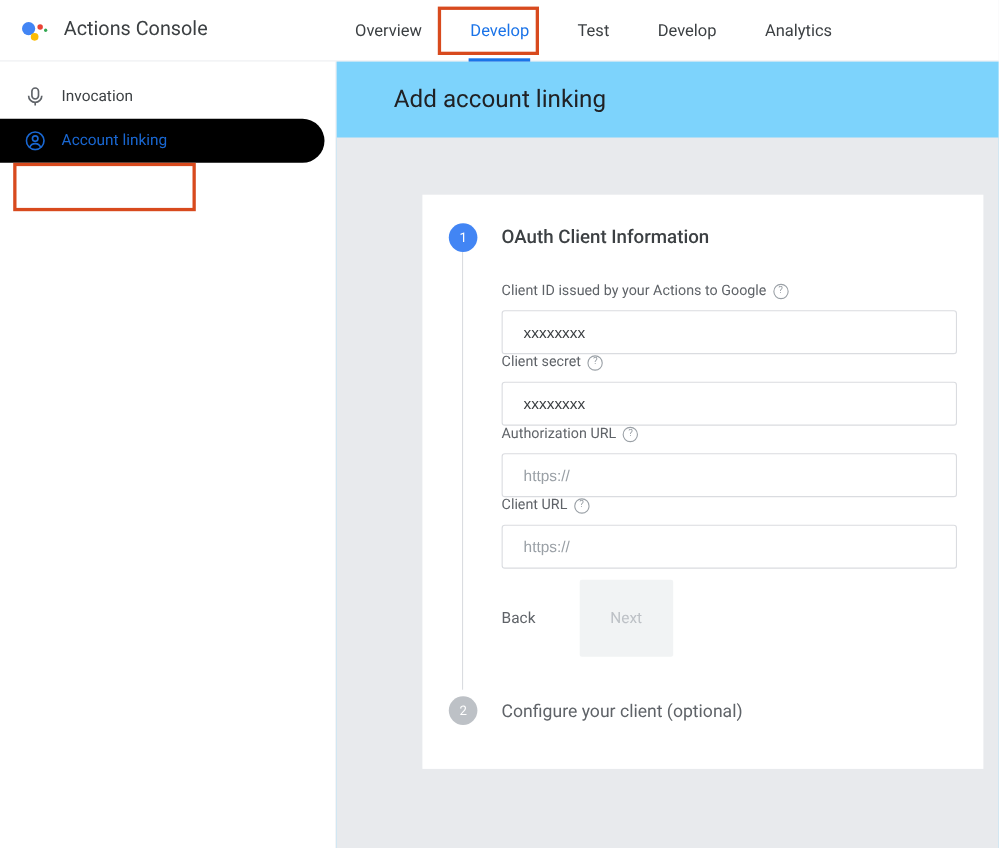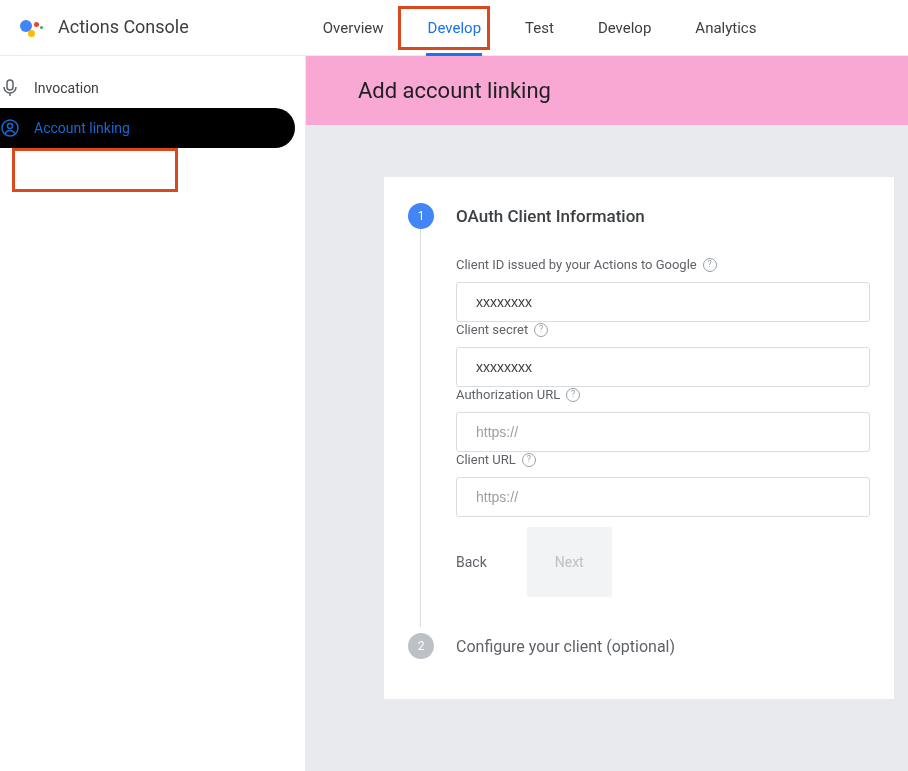--- a/index.html
+++ b/index.html
@@ -79,41 +79,42 @@
   .sidebar {
     width: 306px;
     border-right: 1px solid #e8eaed;
     padding-top: 12px;
     background:#fff;
   }
   .sidebar-item {
     display: flex;
     align-items: center;
     height: 40px;
+    padding-left: 22px;
     border-radius: 0 20px 20px 0;
     margin-right: 10px;
     cursor: pointer;
     font-size: 14px;
     color: #3c4043;
   }
   .sidebar-item.active {
     background: #000000;
     color: #1967d2;
   }
   .sidebar-item .icon {
     width: 20px;
     height: 20px;
     margin-right: 14px;
     display:flex;
     align-items:center;
     justify-content:center;
   }
   .main {
     flex: 1;
-    background: #f9a8d4;
+    background: #7dd3fc;
     display:flex;
     flex-direction:column;
   }
   .main-header {
     padding: 22px 0 22px 52px;
     font-size: 22px;
     color: #202124;
     font-weight: 400;
   }
   .main-body {

